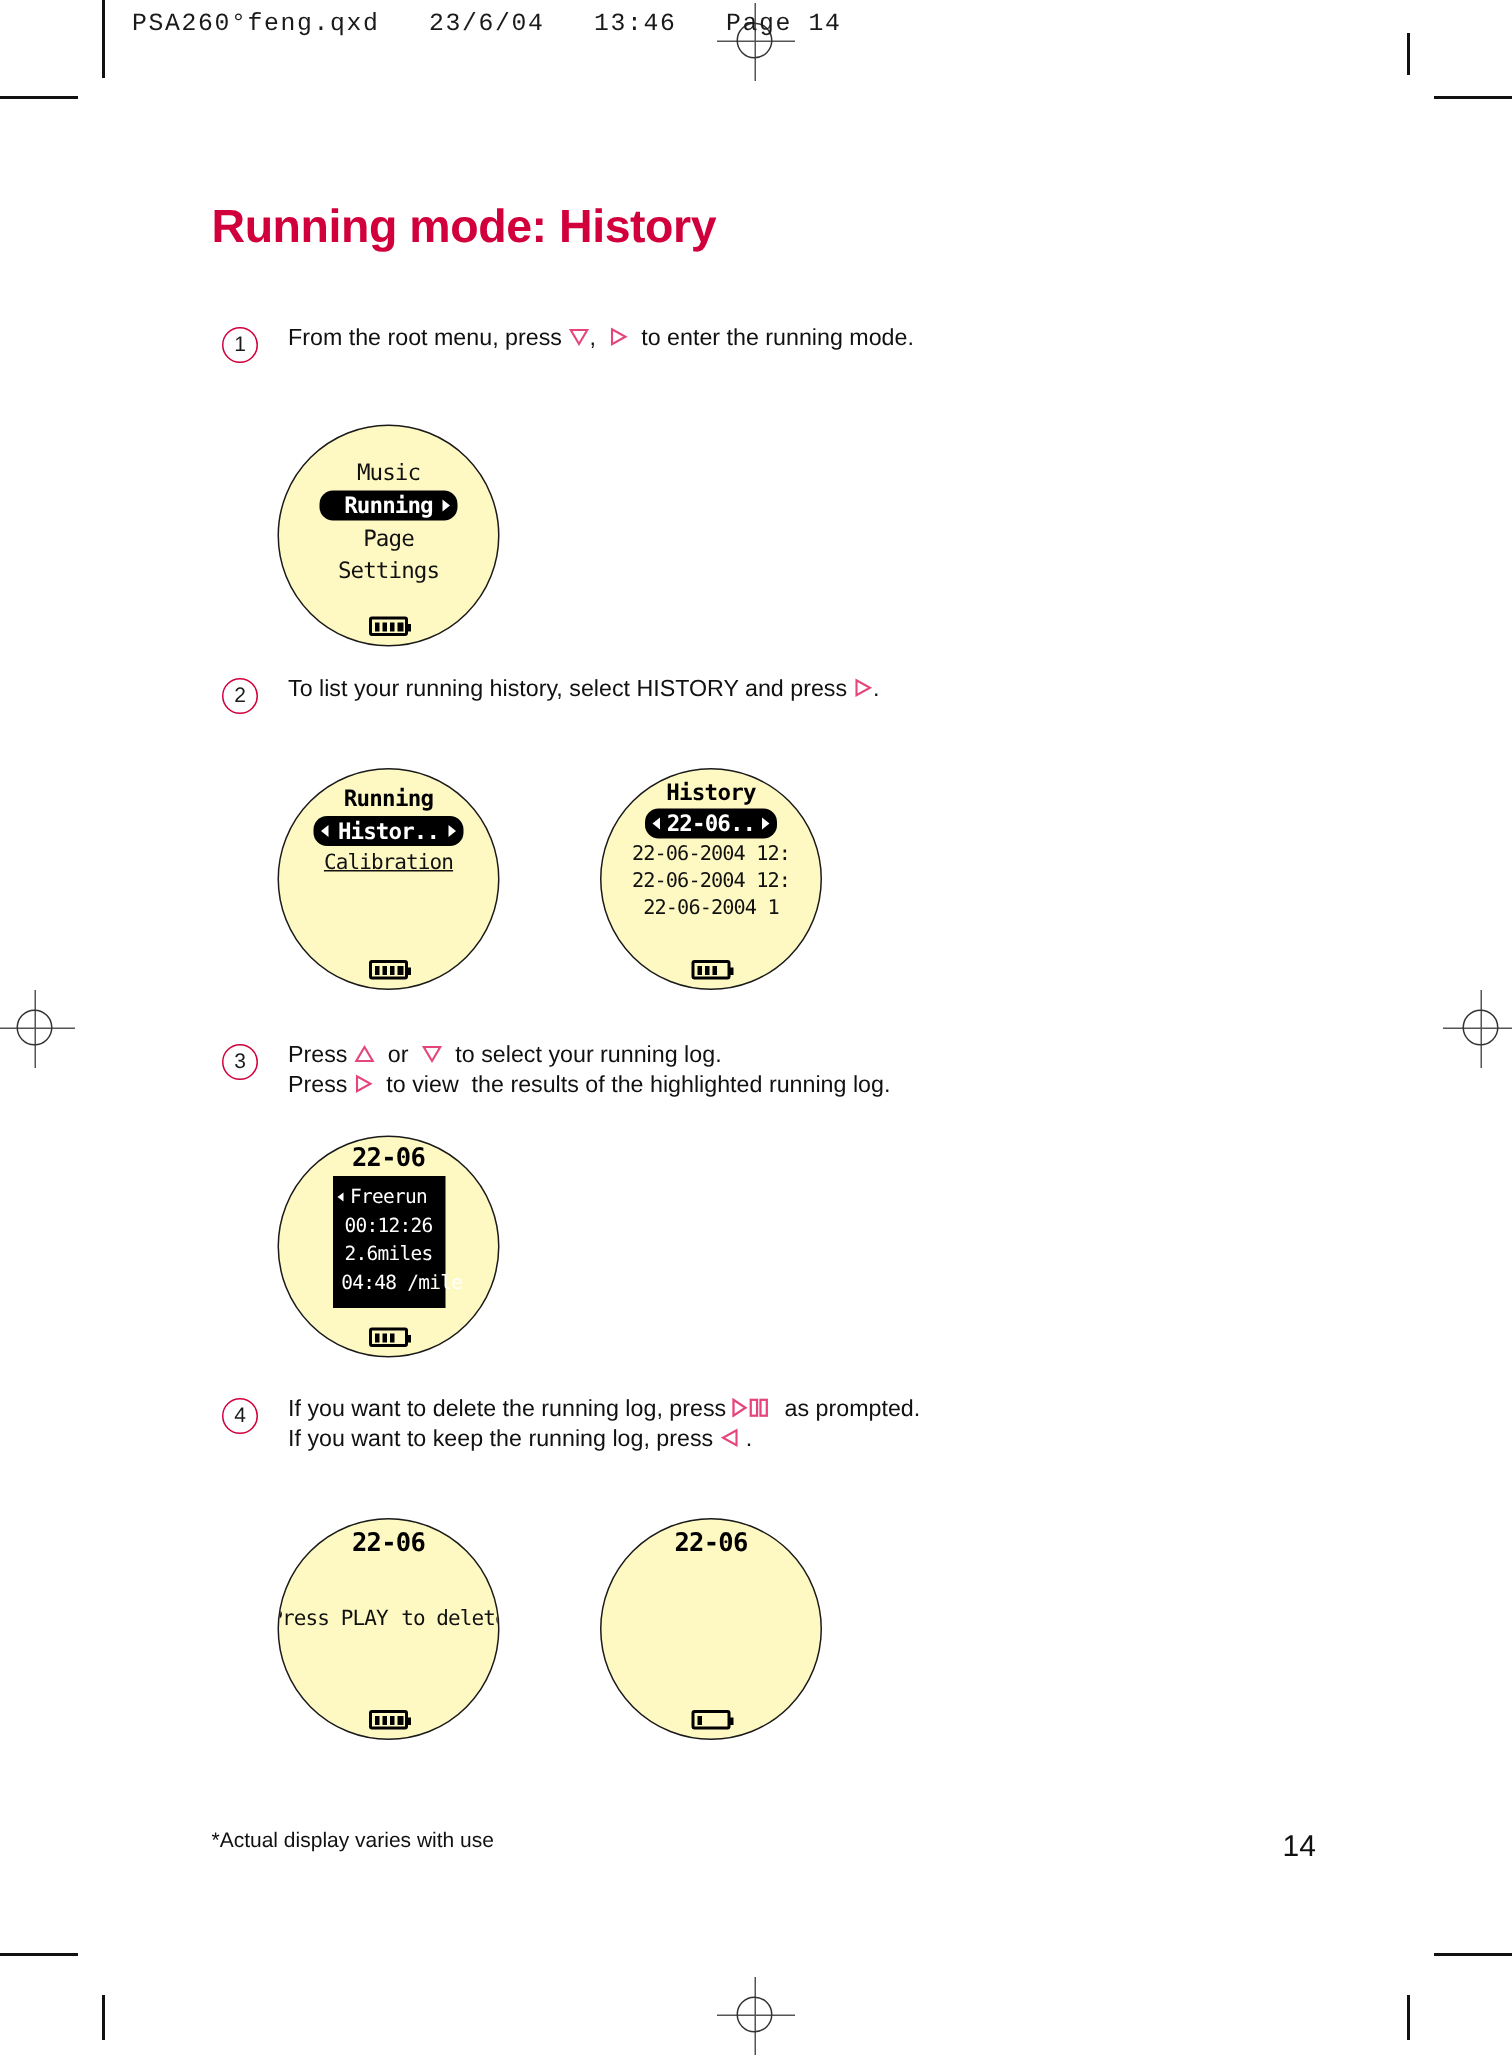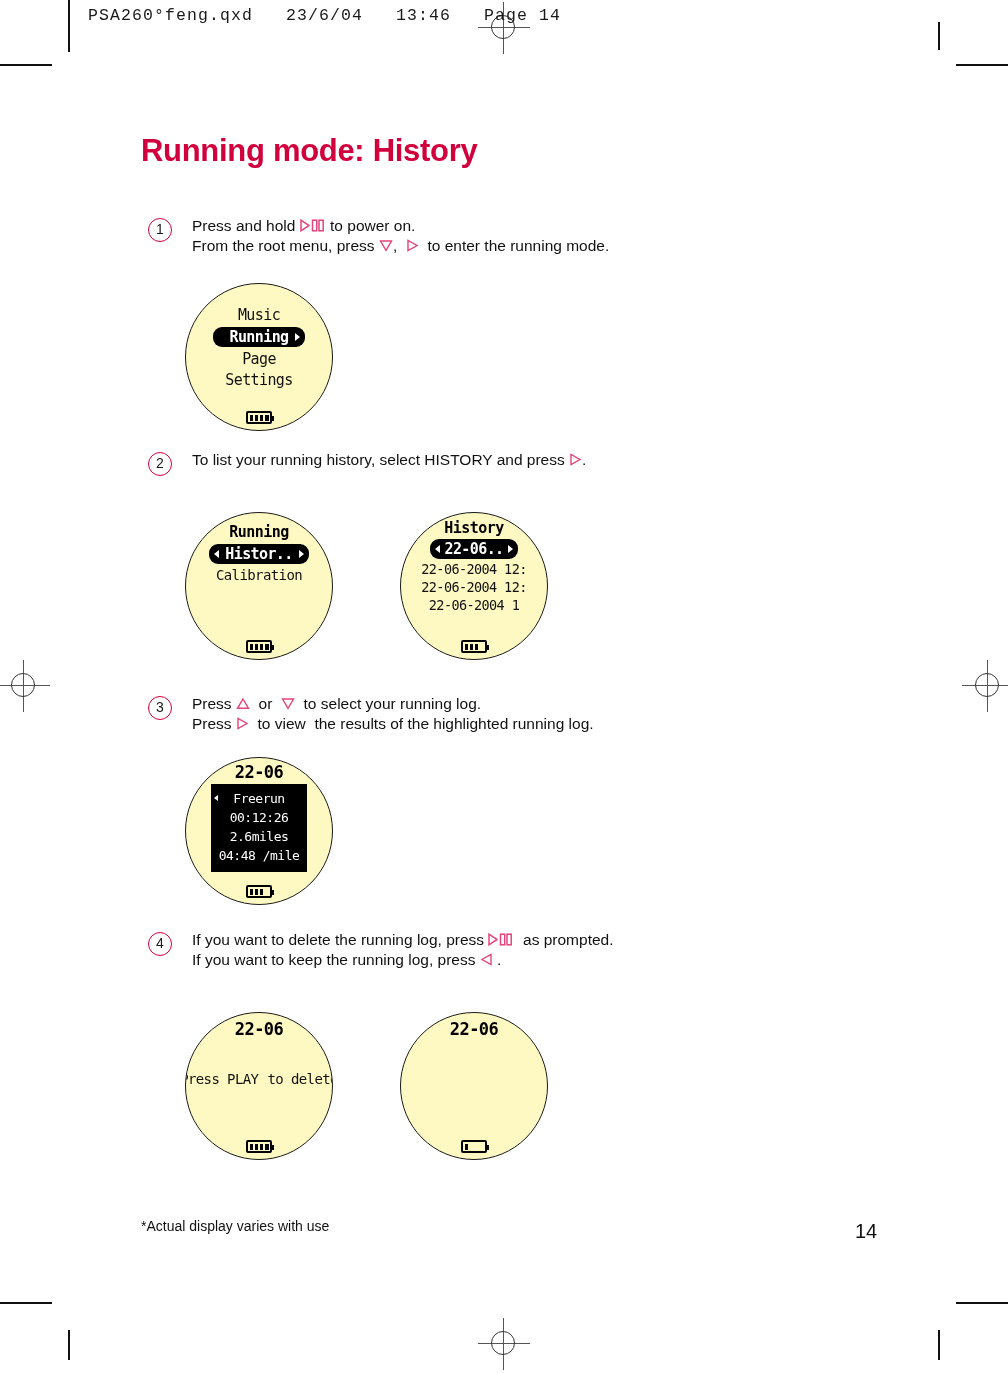--- a/index.html
+++ b/index.html
@@ -152,21 +152,21 @@
     width: 0; height: 0;
     border-top: 4px solid transparent;
     border-bottom: 4px solid transparent;
   }
   .scr-hl .car-l { left: 5px; border-right: 5px solid #fff; }
   .scr-hl .car-r { right: 5px; border-left: 5px solid #fff; }
 
   .panel-black {
     background: #000;
     color: #fff;
-    width: 96px;
+    width: 75px;
     padding: 5px 6px 7px 6px;
     box-sizing: border-box;
     text-align: center;
     position: relative;
   }
   .panel-black .pl {
     font-size: 13px;
     letter-spacing: -0.5px;
     line-height: 19px;
     white-space: nowrap;
@@ -279,25 +279,20 @@
 
 <div class="mark" style="left:68px; top:0px; width:2px; height:52px;"></div>
 
 <div class="slug">PSA260°feng.qxd   23/6/04   13:46   Page 14</div>
 
 <div class="page-title">Running mode: History</div>
 
 <div class="step" style="top:216px;">
   <div class="step-num">1</div>
   <div class="step-text">
-    <span class="ln"><span>Press and hold </span><span class="key"><svg width="26" height="13" viewBox="0 0 26 13">
-            <path d="M1 1.2 L1 11.8 L9 6.5 Z" fill="none" stroke="#e5447c" stroke-width="1.5"></path>
-            <rect x="12.5" y="1.2" width="4.2" height="10.6" fill="none" stroke="#e5447c" stroke-width="1.5"></rect>
-            <rect x="19" y="1.2" width="4.2" height="10.6" fill="none" stroke="#e5447c" stroke-width="1.5"></rect>
-          </svg></span><span> to power on.</span></span>
     <span class="ln"><span>From the root menu, press </span><span class="key"><svg width="14" height="13" viewBox="0 0 14 13">
             <path d="M1.5 2 L12.5 2 L7 11.3 Z" fill="none" stroke="#e5447c" stroke-width="1.4"></path>
           </svg></span><span>,  </span><span class="key"><svg width="13" height="13" viewBox="0 0 13 13">
             <path d="M2 1.5 L2 11.5 L11 6.5 Z" fill="none" stroke="#e5447c" stroke-width="1.4"></path>
           </svg></span><span>  to enter the running mode.</span></span>
   </div>
 </div>
 
 <div class="screen" style="left:185px; top:283px;">
   <div class="scr-inner" style="padding-top:22px; gap:3px;">
@@ -327,21 +322,21 @@
 </div>
 
 <div class="screen" style="left:185px; top:512px;">
   <div class="scr-inner" style="padding-top:10px; gap:3px;">
     <div class="scr-title">Running</div>
     <div class="scr-hl">
       <span class="car car-l"></span>
       <span class="car car-r"></span>
       <span>Histor..</span>
     </div>
-    <div class="scr-line" style="font-size:14px;">Calibration</div>
+    <div class="scr-line" style="font-size:14px;text-decoration:underline;">Calibration</div>
   </div>
   <div class="batt">
     <div class="cell"></div>
       <div class="cell"></div>
       <div class="cell"></div>
       <div class="cell"></div>
   </div>
 </div>
 
 <div class="screen" style="left:400px; top:512px;">

